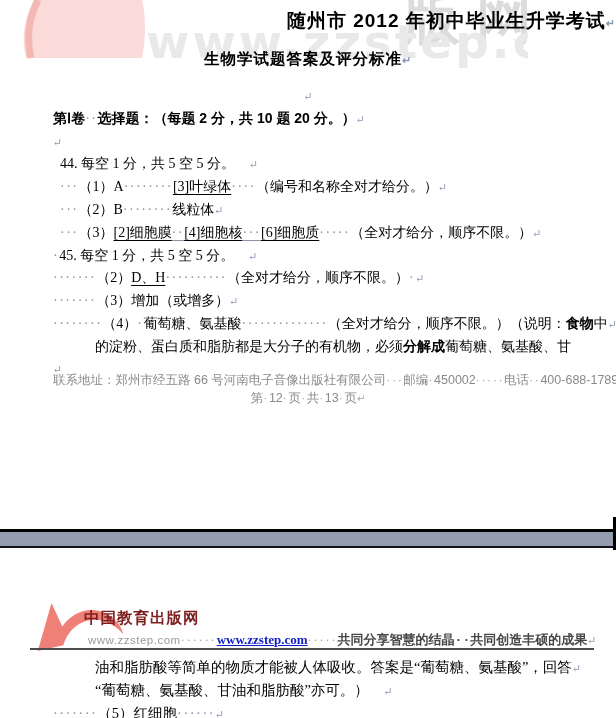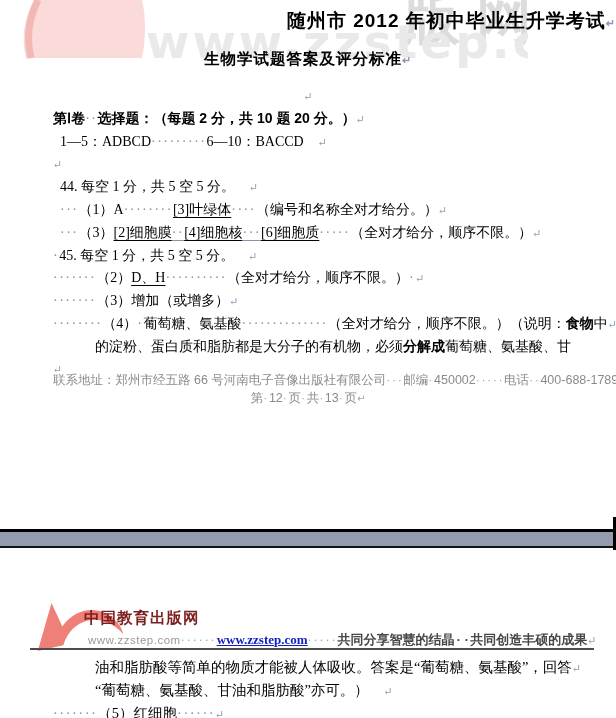--- a/index.html
+++ b/index.html
@@ -70,24 +70,24 @@
   <div id="wm-big" class="wm-text">版网</div>
   <div id="wm-url" class="wm-text">www.zzstep.com</div>
 </div>
 
 <div id="page1">
   <div class="title"><span>随州市 2012 年初中毕业生升学考试</span><span class="sg-m">↵</span></div>
   <div class="subtitle"><span>生物学试题答案及评分标准</span><span class="sg-m">↵</span></div>
   <div id="p1-lines">
       <div class="tline ctr"><span class="sg-m">↵</span></div>
       <div class="tline"><span class="sg-b">第Ⅰ卷</span><span class="sg-d">··</span><span class="sg-b">选择题：（每题 2 分，共 10 题 20 分。）</span><span class="sg-m">↵</span></div>
-      <div class="tline ind1"><span class="sg-n">1—5：ADBCD</span><span class="sg-d">·········</span><span class="sg-n">6—10：BACCD</span><span class="sg-n">　</span><span class="sg-m">↵</span></div>
       <div class="tline"><span class="sg-m">↵</span></div>
       <div class="tline ind1"><span class="sg-n">44. 每空 1 分，共 5 空 5 分。</span><span class="sg-n">　</span><span class="sg-m">↵</span></div>
       <div class="tline ind1"><span class="sg-d">···</span><span class="sg-n">（1）A</span><span class="sg-d">········</span><span class="sg-u">[3]叶绿体</span><span class="sg-d">····</span><span class="sg-n">（编号和名称全对才给分。）</span><span class="sg-m">↵</span></div>
+      <div class="tline ind1"><span class="sg-d">···</span><span class="sg-n">（2）B</span><span class="sg-d">········</span><span class="sg-n">线粒体</span><span class="sg-m">↵</span></div>
       <div class="tline ind1"><span class="sg-d">···</span><span class="sg-n">（3）</span><span class="sg-u">[2]细胞膜</span><span class="sg-ud">··</span><span class="sg-u">[4]细胞核</span><span class="sg-ud">···</span><span class="sg-u">[6]细胞质</span><span class="sg-d">·····</span><span class="sg-n">（全对才给分，顺序不限。）</span><span class="sg-m">↵</span></div>
       <div class="tline"><span class="sg-d">·</span><span class="sg-n">45. 每空 1 分，共 5 空 5 分。</span><span class="sg-n">　</span><span class="sg-m">↵</span></div>
       <div class="tline"><span class="sg-d">·······</span><span class="sg-n">（2）</span><span class="sg-u">D、H</span><span class="sg-d">··········</span><span class="sg-n">（全对才给分，顺序不限。）</span><span class="sg-d">·</span><span class="sg-m">↵</span></div>
       <div class="tline"><span class="sg-d">·······</span><span class="sg-n">（3）增加（或增多）</span><span class="sg-m">↵</span></div>
       <div class="tline"><span class="sg-d">········</span><span class="sg-n">（4）</span><span class="sg-d">·</span><span class="sg-n">葡萄糖、氨基酸</span><span class="sg-d">··············</span><span class="sg-n">（全对才给分，顺序不限。）（说明：</span><span class="sg-b2">食物</span><span class="sg-n">中</span><span class="sg-m">↵</span></div>
       <div class="tline ind2"><span class="sg-n">的淀粉、蛋白质和脂肪都是大分子的有机物，必须</span><span class="sg-b2">分解成</span><span class="sg-n">葡萄糖、氨基酸、甘</span></div>
       <div class="tline"><span class="sg-m">↵</span></div>
     </div>
   <div id="p1-footer">
       <div class="tline"><span class="sg-n">联系地址：郑州市经五路 66 号河南电子音像出版社有限公司</span><span class="sg-d">···</span><span class="sg-n">邮编</span><span class="sg-d">·</span><span class="sg-n">450002</span><span class="sg-d">·····</span><span class="sg-n">电话</span><span class="sg-d">··</span><span class="sg-n">400-688-1789</span><span class="sg-m">↵</span></div>

